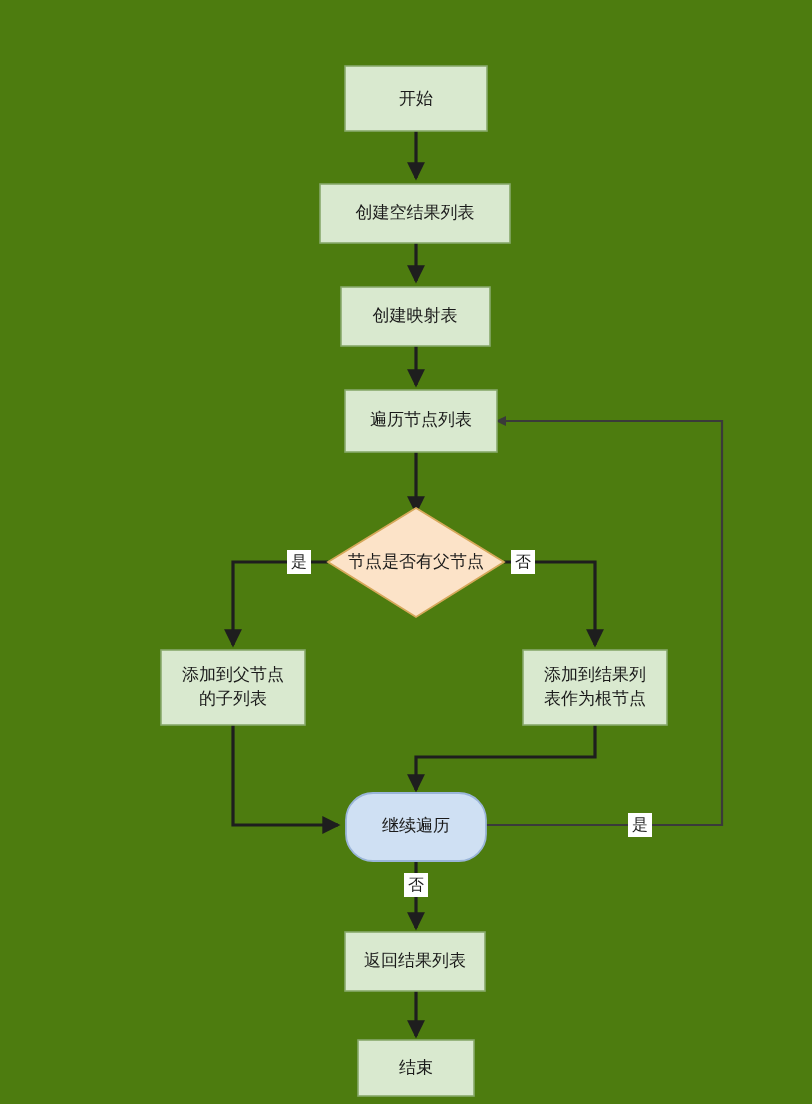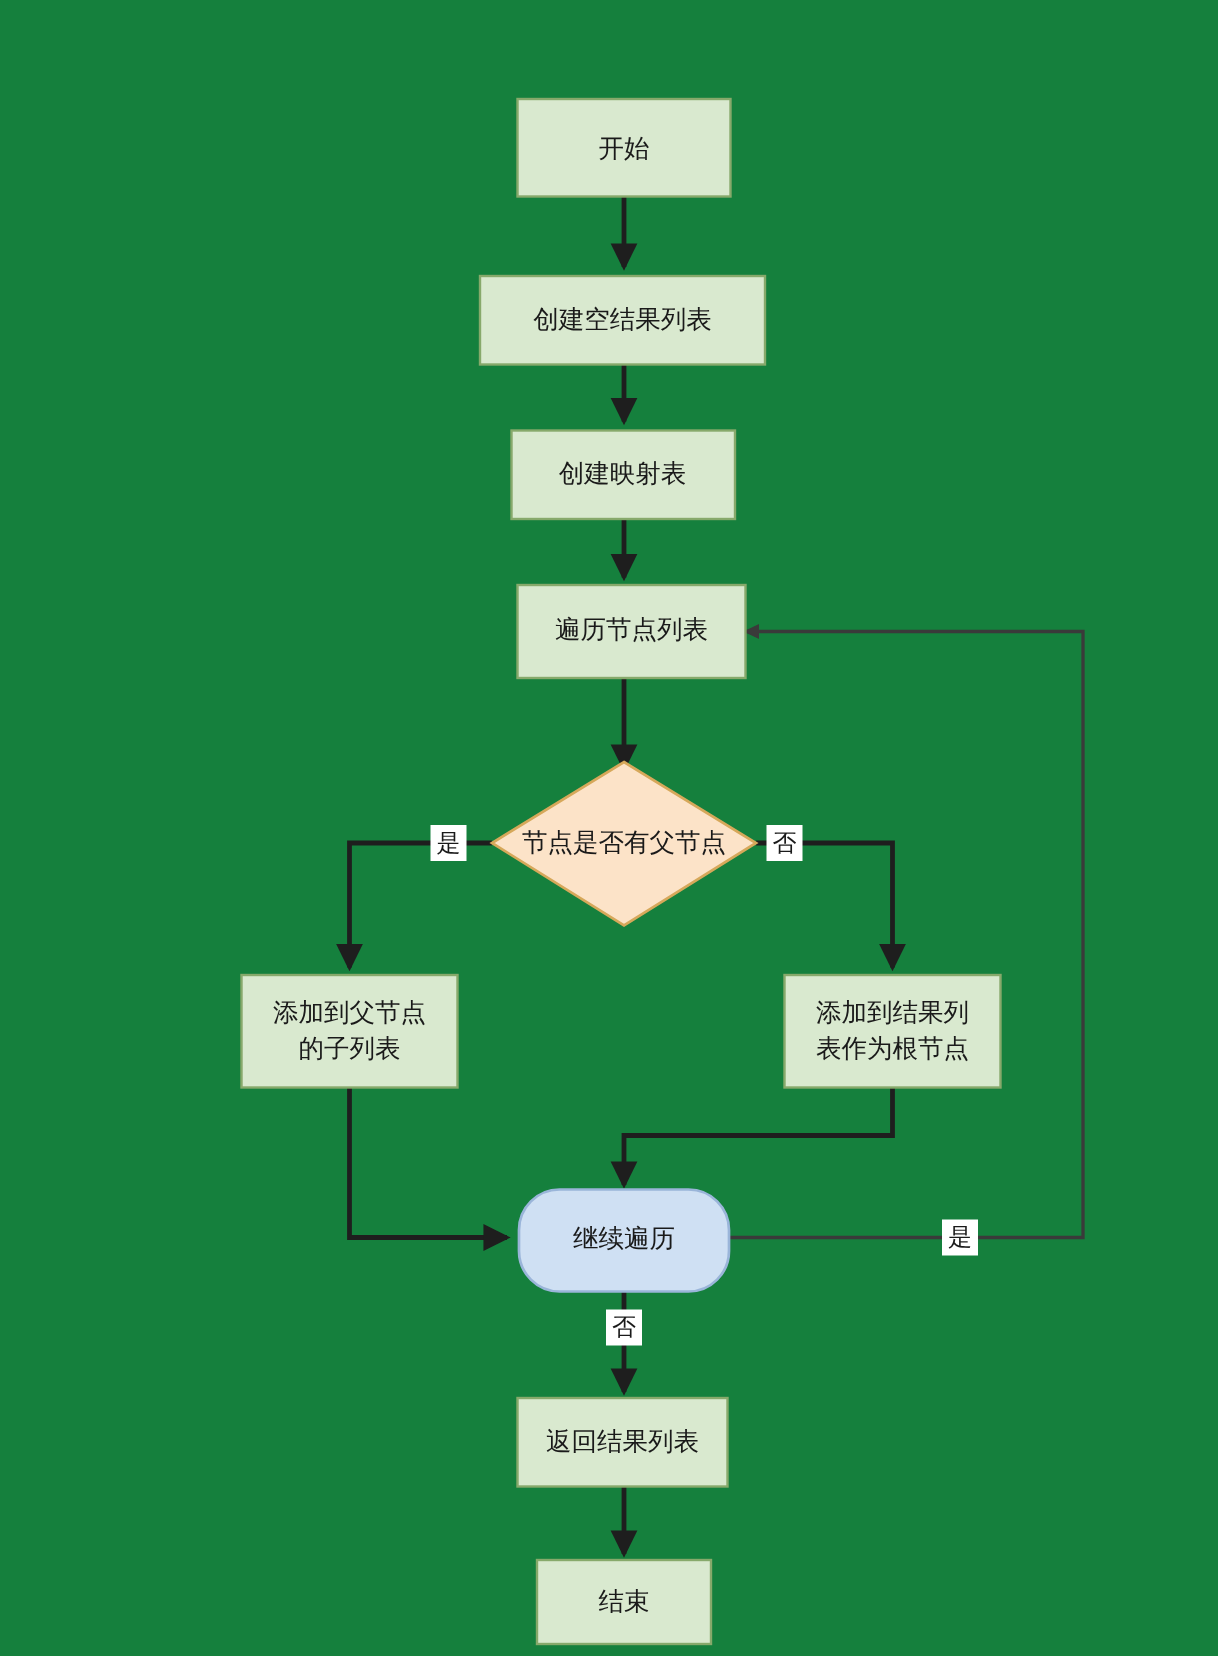--- a/index.html
+++ b/index.html
@@ -10,21 +10,21 @@
   body {
     width: 812px;
     height: 1104px;
     font-family: "Liberation Sans", "DejaVu Sans", sans-serif;
     overflow: hidden;
   }
   #flowchart-root {
     position: relative;
     width: 812px;
     height: 1104px;
-    background: #15803d;
+    background: #4d7c0f;
   }
   svg.fc {
     display: block;
     width: 812px;
     height: 1104px;
   }
   .node-label {
     font-family: "Liberation Sans", "DejaVu Sans", sans-serif;
     font-size: 17px;
     fill: #1a1a1a;

